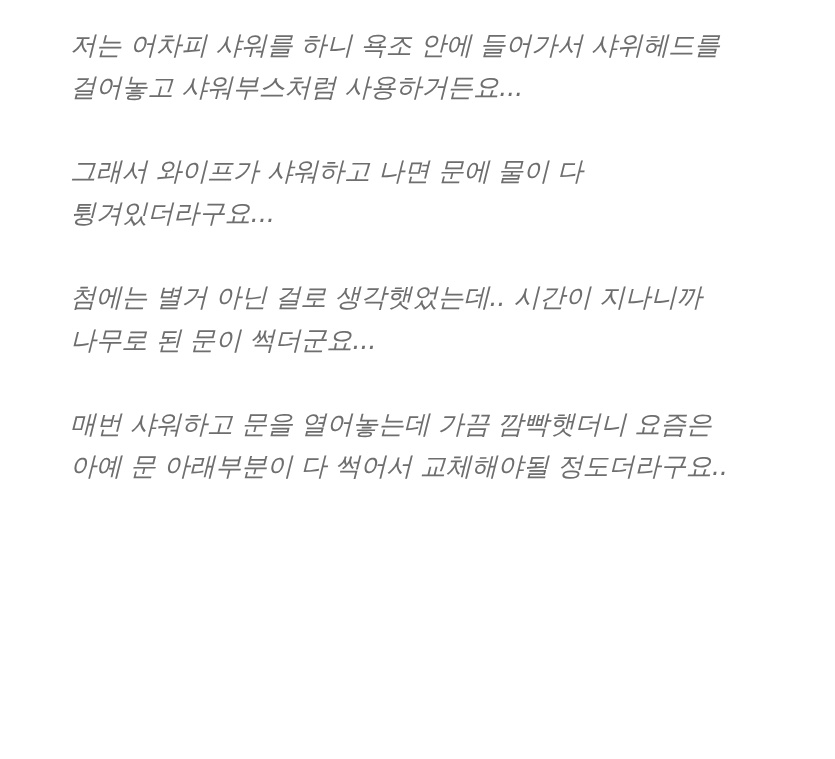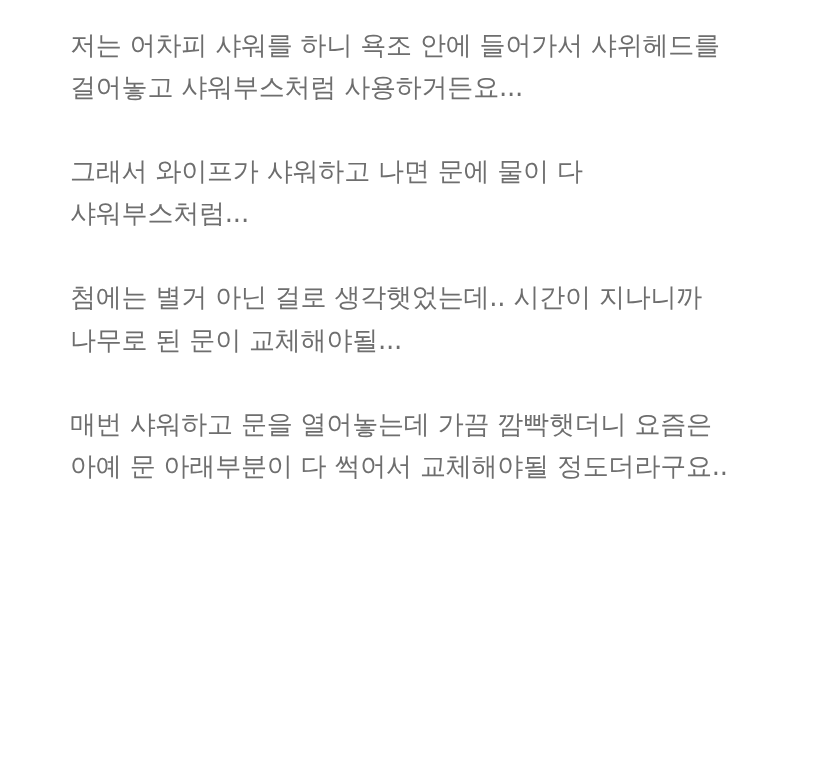--- a/index.html
+++ b/index.html
@@ -12,35 +12,36 @@
     background: #ffffff;
     font-family: "DejaVu Sans", "Liberation Sans", sans-serif;
     overflow: hidden;
   }
   .page {
     width: 835px;
     height: 759px;
     box-sizing: border-box;
     padding: 24px 70px 0 70px;
     background: #ffffff;
+    font-style: italic;
   }
   .para {
     color: #6e6e6e;
     font-size: 26px;
     line-height: 1.62;
     letter-spacing: -0.2px;
     margin: 0 0 42px 0;
     word-break: keep-all;
     white-space: pre-wrap;
   }
   .para:last-child {
     margin-bottom: 16px;
   }
 </style>
 </head>
 <body>
 
 <div class="page">
   <p class="para">저는 어차피 샤워를 하니 욕조 안에 들어가서 샤위헤드를 걸어놓고 샤워부스처럼 사용하거든요...</p>
-  <p class="para">그래서 와이프가 샤워하고 나면 문에 물이 다 샤워부스처럼...</p>
-  <p class="para">첨에는 별거 아닌 걸로 생각햇었는데.. 시간이 지나니까 나무로 된 문이 교체해야될...</p>
+  <p class="para">그래서 와이프가 샤워하고 나면 문에 물이 다 튕겨있더라구요...</p>
+  <p class="para">첨에는 별거 아닌 걸로 생각햇었는데.. 시간이 지나니까 나무로 된 문이 썩더군요...</p>
   <p class="para">매번 샤워하고 문을 열어놓는데 가끔 깜빡햇더니 요즘은 아예 문 아래부분이 다 썩어서 교체해야될 정도더라구요..</p>
 </div>
 
 </body></html>

